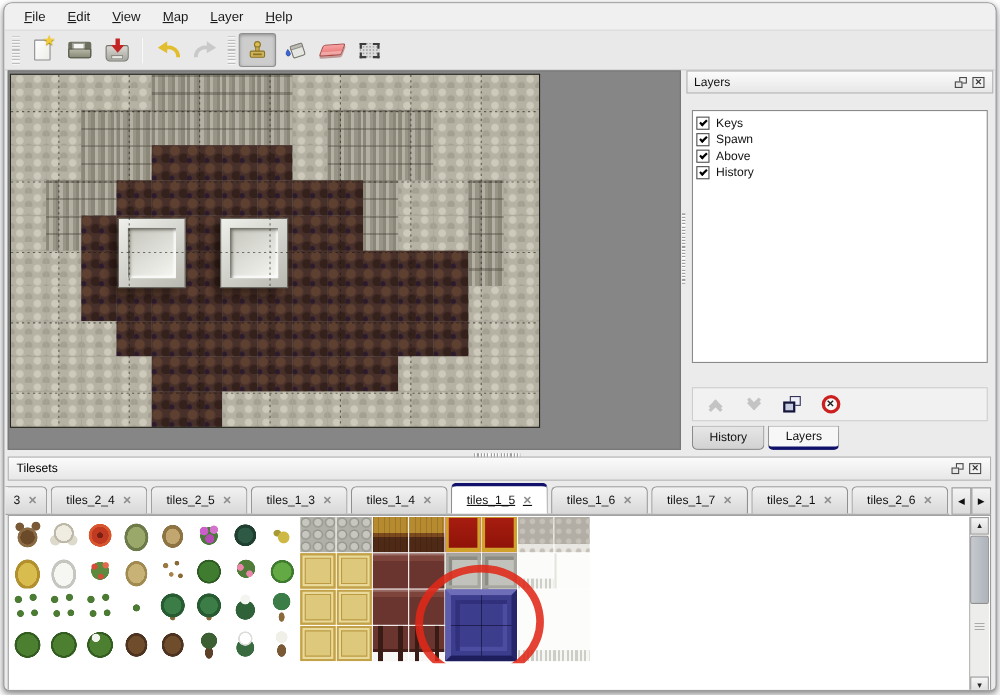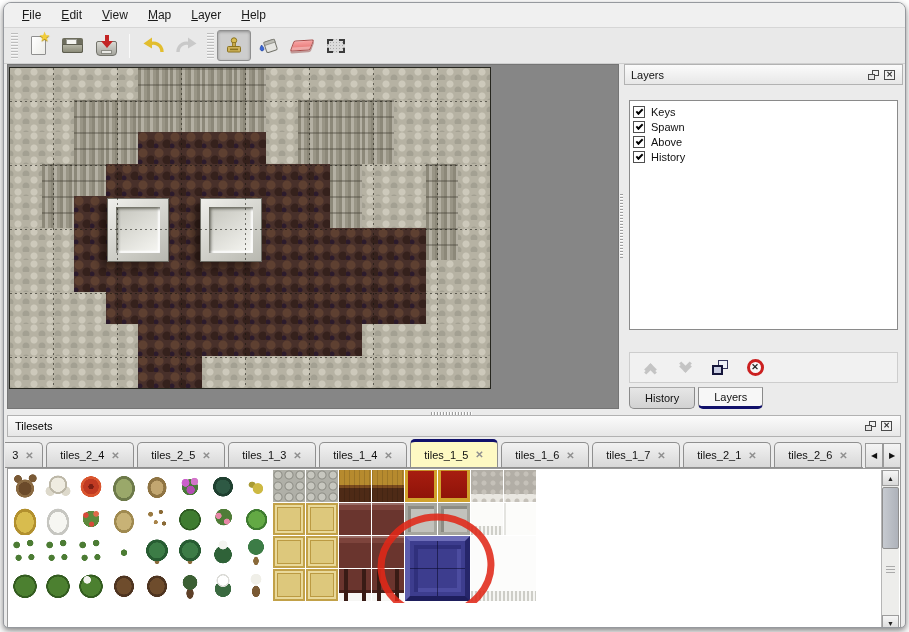--- a/index.html
+++ b/index.html
@@ -125,21 +125,21 @@
   
   .tilesets-dock{position:absolute;left:1px;top:412px;width:898px;height:220px;}
   .ts-titlebar{position:absolute;left:2px;right:2px;top:0;height:22px;background:linear-gradient(#fbfbfb,#e7e7e7);
     border:1px solid #b2b2b2;display:flex;align-items:center;font-size:11px;padding:0 7px;}
   #ts-tabs{position:absolute;left:0px;right:40px;top:24px;height:29px;display:flex;align-items:flex-end;
     gap:3px;border-bottom:1px solid #8f8f8f;overflow:hidden;}
   .ts-tab{height:25px;width:88px;flex:none;border:1px solid #8f8f8f;border-bottom:none;border-radius:5px 5px 0 0;
     background:linear-gradient(#f2f2f2,#d8d8d8);display:flex;align-items:center;justify-content:center;
     gap:7px;font-size:11px;color:#111;}
   .ts-tab.partial{width:40px;margin-left:-2px;border-radius:0 5px 0 0;}
-  .ts-tab.active{height:28px;background:#fef9c3;border-top:3px solid #11116b;}
+  .ts-tab.active{height:28px;background:#ffffff;border-top:3px solid #11116b;text-decoration:underline;}
   .ts-close{color:#8f8f8f;font-weight:bold;font-size:10px;}
   .ts-scrolls{position:absolute;right:2px;top:28px;height:25px;display:flex;}
   .ts-scroll{width:18px;height:25px;border:1px solid #9a9a9a;background:linear-gradient(#f4f4f4,#dcdcdc);
     display:flex;align-items:center;justify-content:center;font-size:8px;color:#111;}
   #palette{position:absolute;left:2px;right:2px;top:53px;bottom:2px;background:#ffffff;border:1px solid #9a9a9a;overflow:hidden;}
   #palette-tiles{position:absolute;left:1px;top:1px;display:grid;grid-template-columns:repeat(16,32px);
     grid-auto-rows:32px;gap:1px;background:#fff;}
   .pt{width:32px;height:32px;background:#fff;}
 
   

